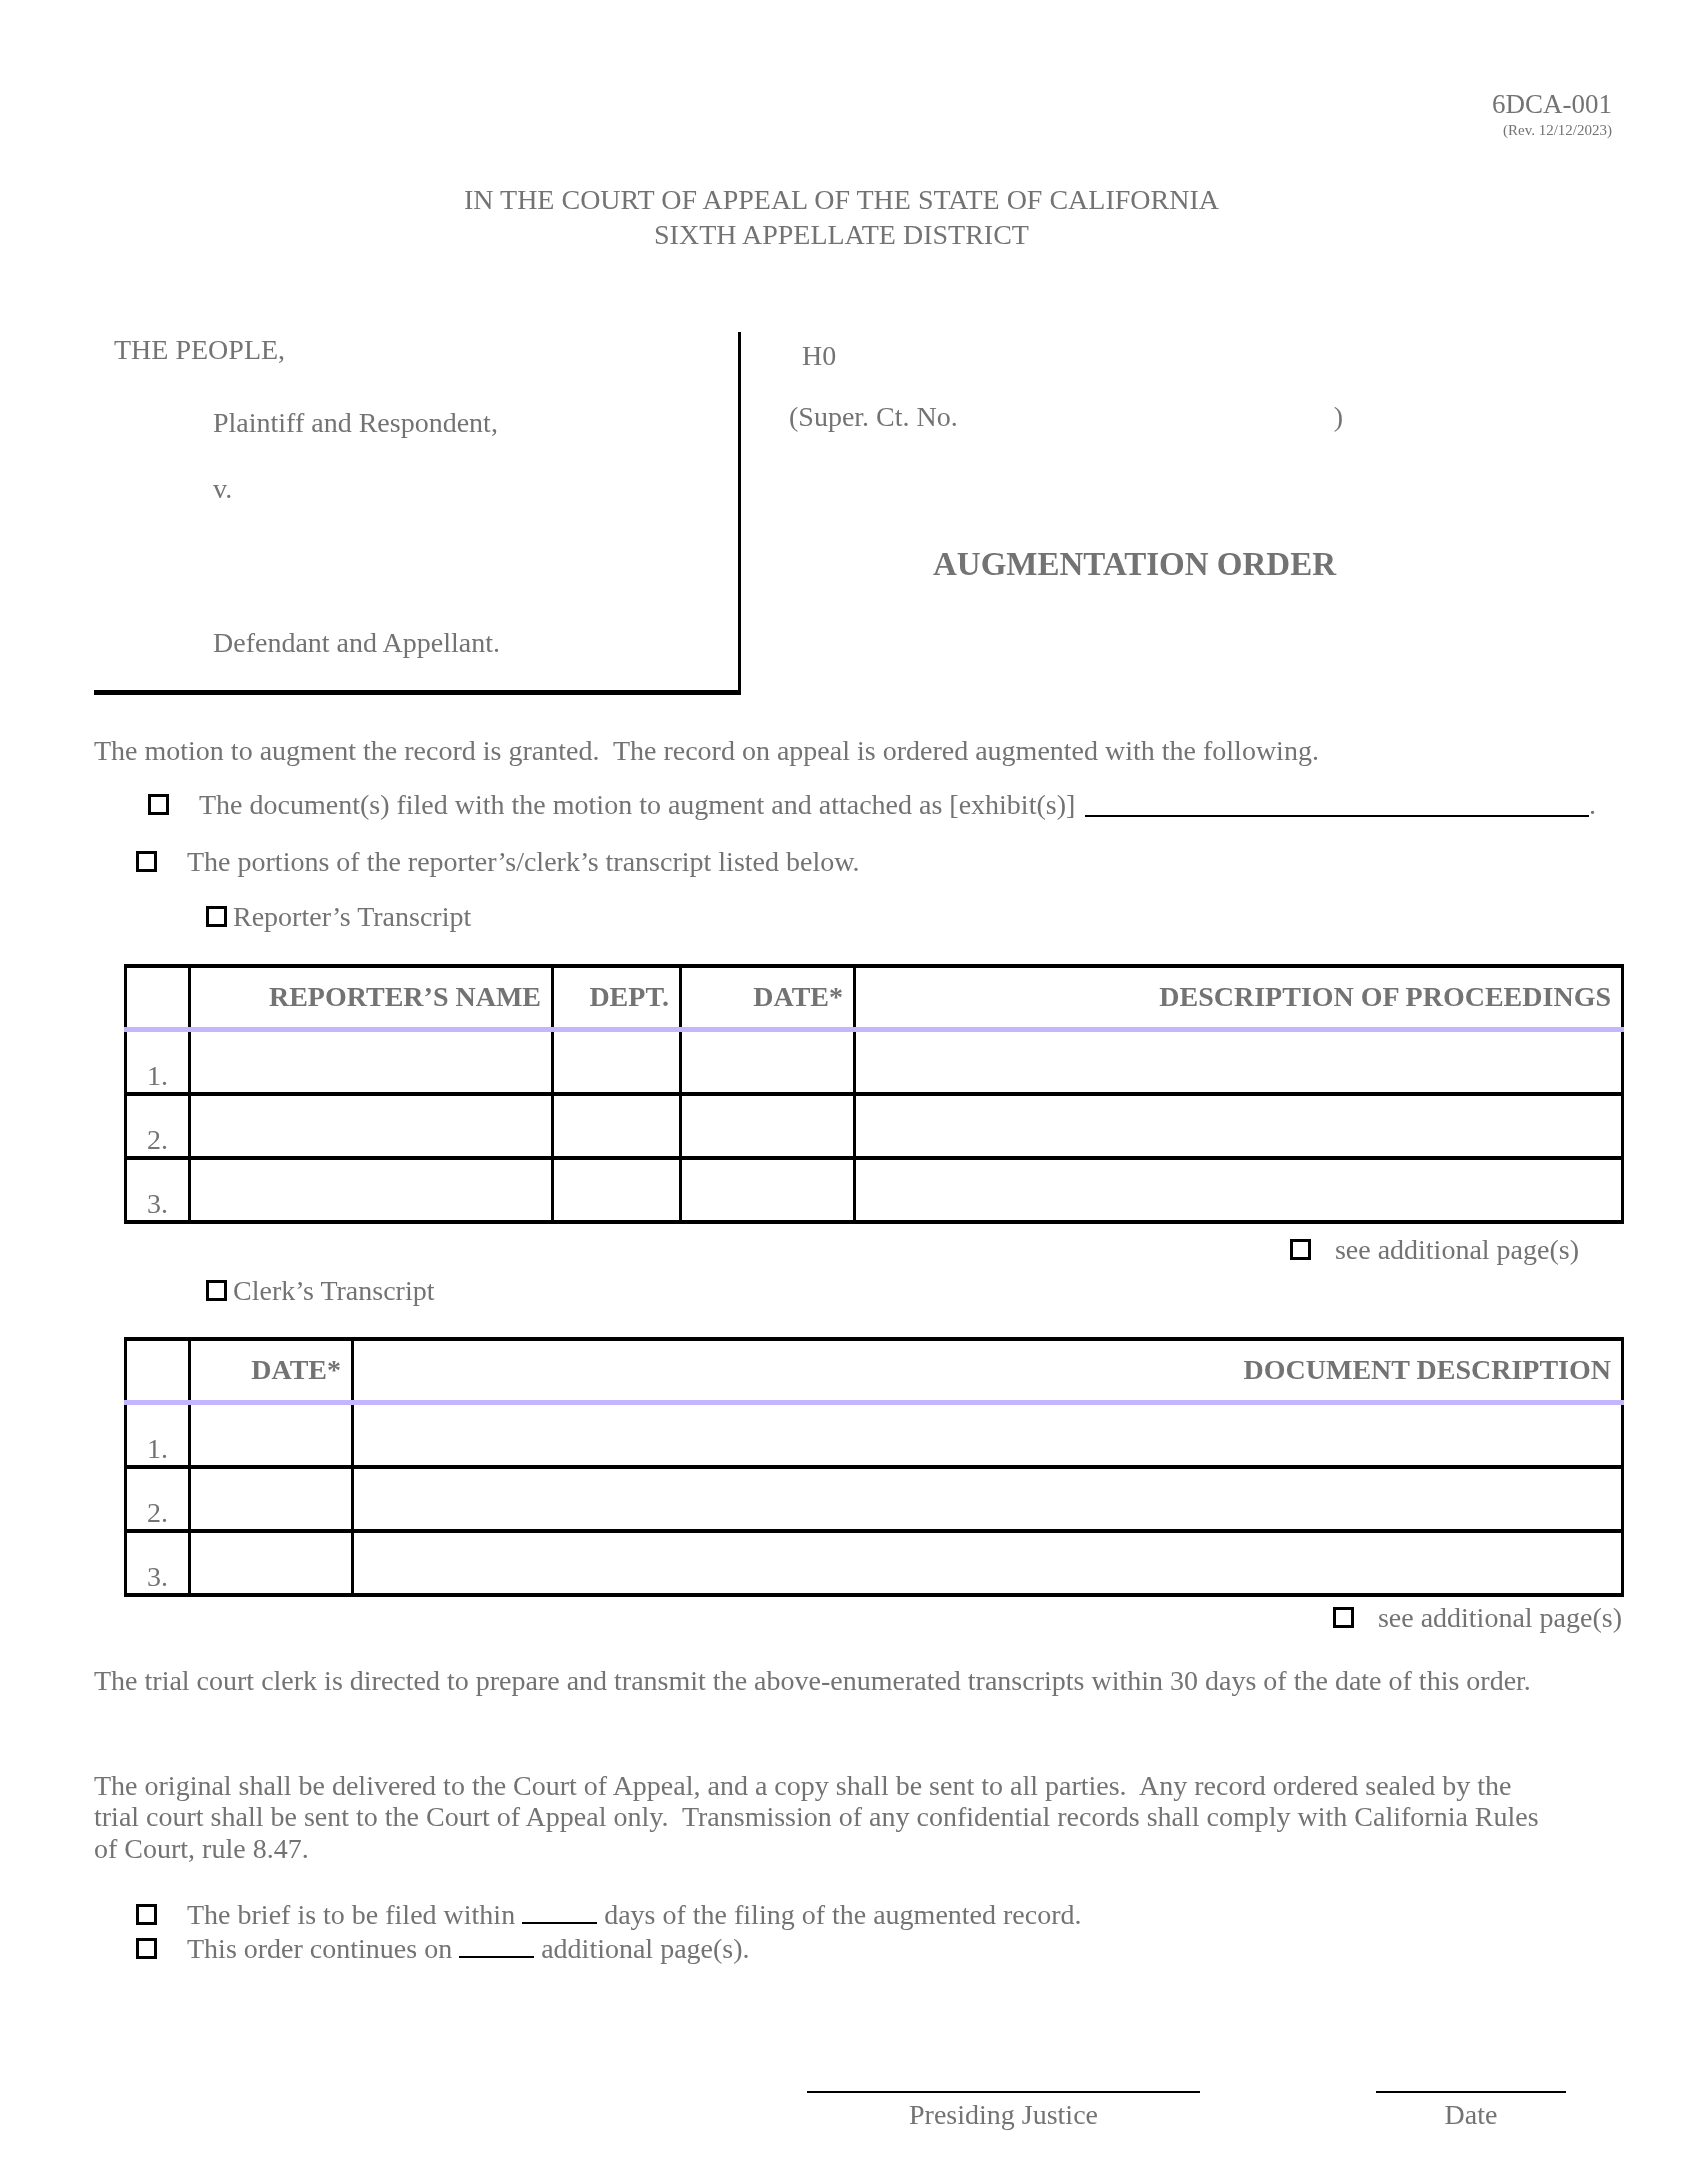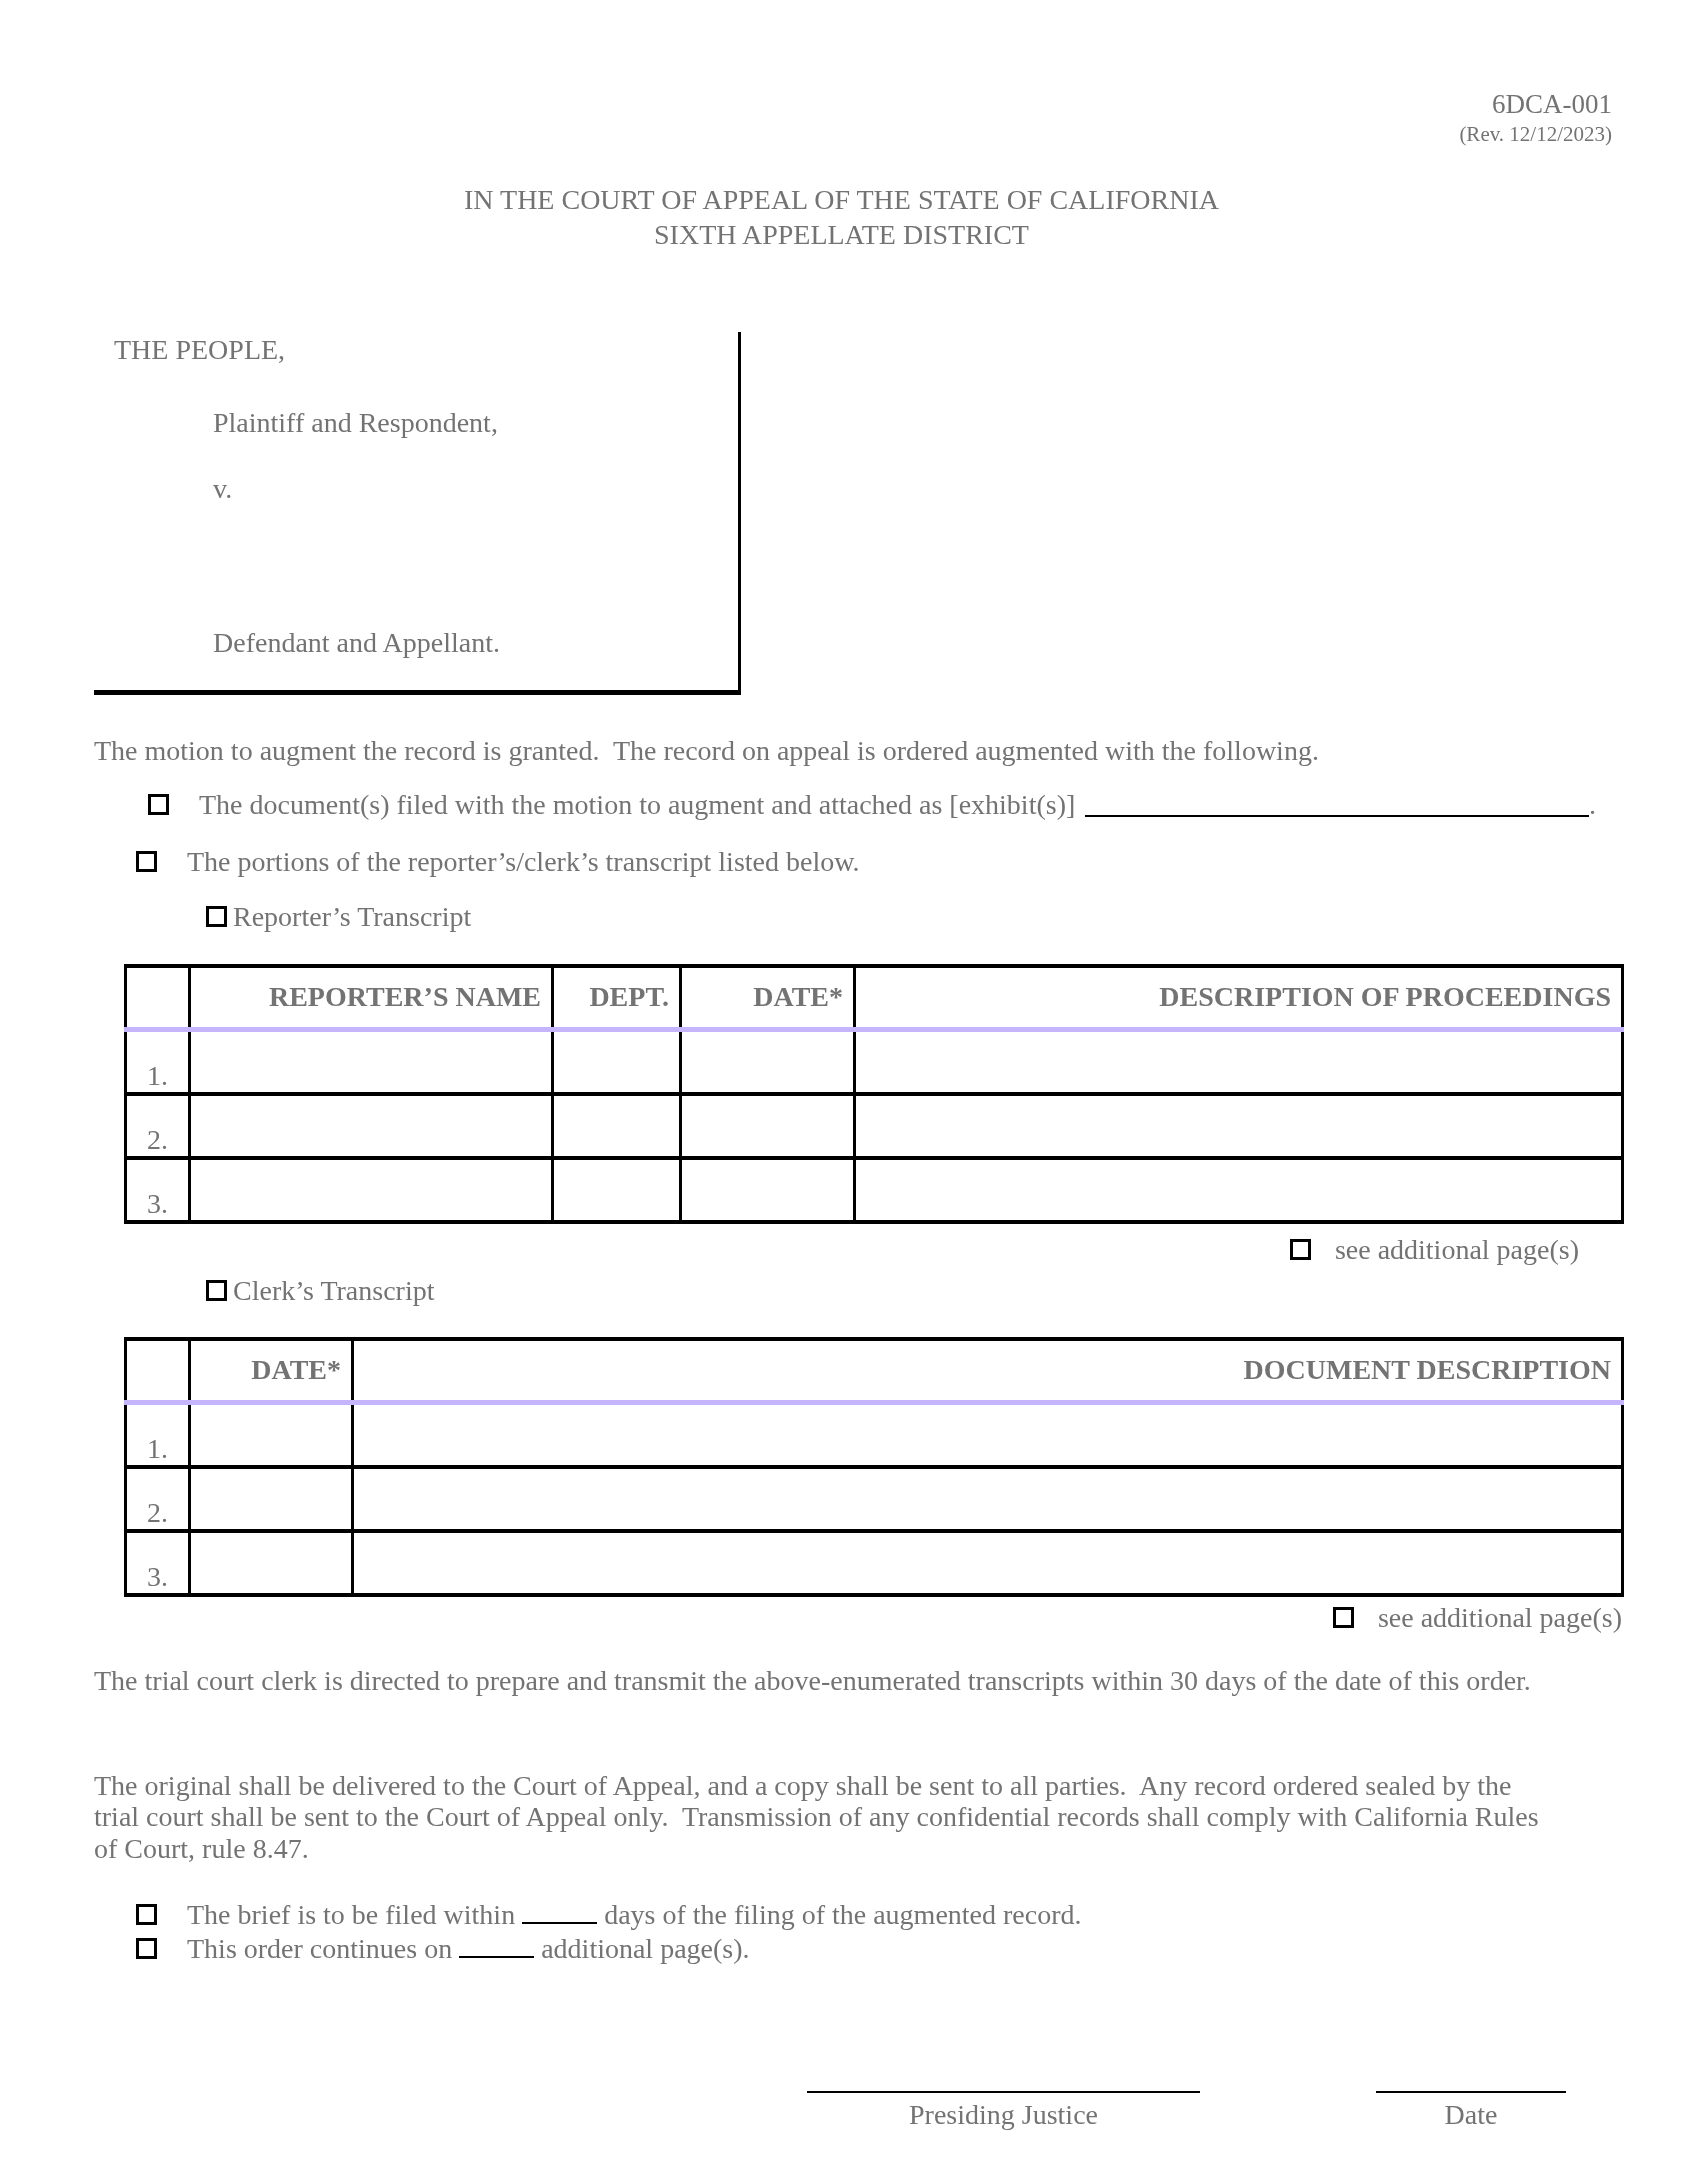--- a/index.html
+++ b/index.html
@@ -50,35 +50,44 @@
 
   .sig-line { position:absolute; border-top:2px solid #000; }
 </style>
 </head>
 <body>
 
 <div class="page">
 
   <div class="abs right" style="top:89px; right:71px;">
     <div style="font-size:27px;">6DCA-001</div>
-    <div style="font-size:21px; margin-top:2px;margin-left:17px;">(Rev. 12/12/2023)</div>
+    <div style="font-size:15px; margin-top:2px;margin-left:17px;">(Rev. 12/12/2023)</div>
   </div>
 
   <div class="abs center" style="top:184px; left:0; width:1683px;">
     <div>IN THE COURT OF APPEAL OF THE STATE OF CALIFORNIA</div>
     <div style="margin-top:3px;">SIXTH APPELLATE DISTRICT</div>
   </div>
 
   <div class="caption-left">
     <div class="abs" style="left:20px; top:2px;">THE PEOPLE,</div>
     <div class="abs" style="left:119px; top:75px;">Plaintiff and Respondent,</div>
     <div class="abs" style="left:119px; top:141px;">v.</div>
     <div class="abs" style="left:119px; top:295px;">Defendant and Appellant.</div>
   </div>
 
+  <div class="abs" style="left:767px; top:332px; width:673px; height:358px;">
+    <div class="abs" style="left:35px; top:8px;">H0</div>
+    <div class="abs" style="left:22px; top:69px; width:554px; display:flex;">
+      <span>(Super. Ct. No.</span>
+      <span style="flex:1;"></span>
+      <span>)</span>
+    </div>
+    <div class="abs bold" style="left:166px; top:214px; font-size:33px;">AUGMENTATION ORDER</div>
+  </div>
 
   <div class="abs" style="left:94px; top:735px; width:1465px;">The motion to augment the record is granted.&nbsp; The record on appeal is ordered augmented with the following.</div>
 
   <div class="cbrow" style="left:136px; top:789px; width:1448px;padding-left:12px;">
     <span class="cb"></span>
     <span class="lbl">The document(s) filed with the motion to augment and attached as [exhibit(s)]</span>
     <span class="fill-line" style="flex:1; margin:0 0 4px 10px; align-self:flex-end;"></span>
     <span>.</span>
   </div>
 

